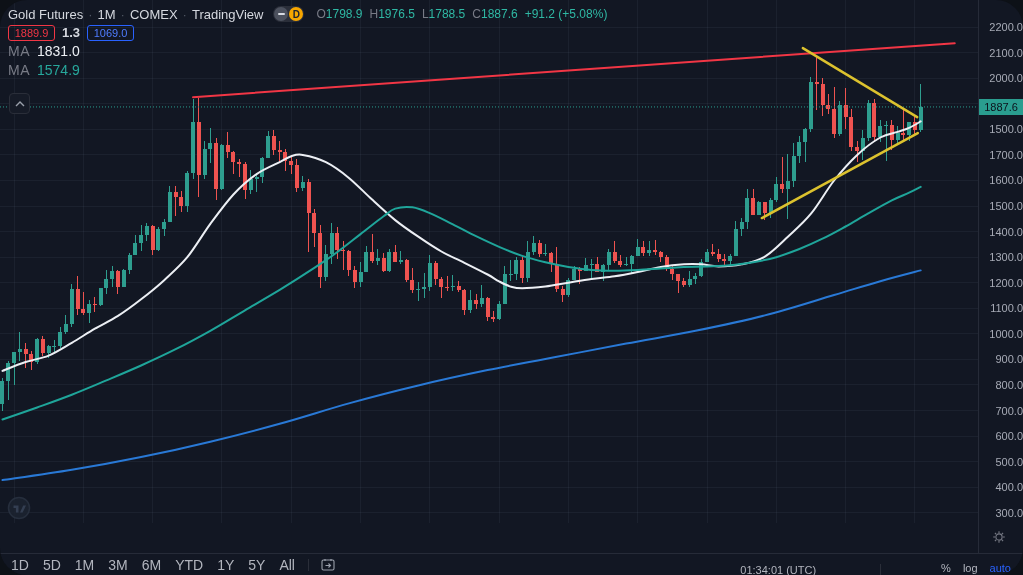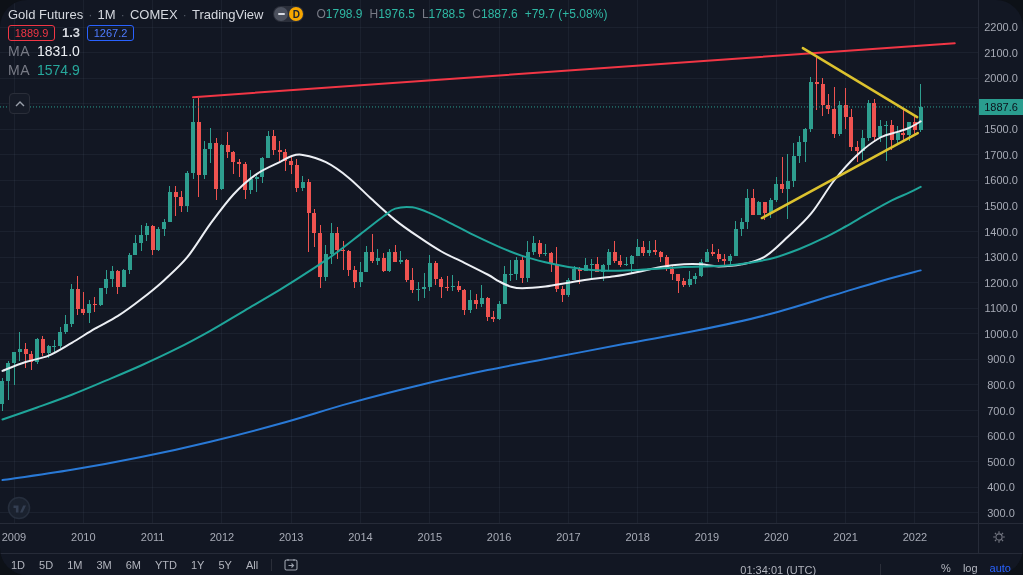--- a/index.html
+++ b/index.html
@@ -37,32 +37,32 @@
   .ma-v-1{color:#27a79c;}
   .ma-v-2{color:#2d6bd8;}
   
   .chevron-btn{position:absolute;left:9px;top:93px;width:21px;height:21px;z-index:6;
     background:#161b27;border:1px solid #2a2e39;border-radius:4px;display:flex;
     align-items:center;justify-content:center;cursor:pointer;padding:0;}
   
   .watermark{position:absolute;left:7px;top:496px;width:24px;height:24px;z-index:2;opacity:.85;cursor:pointer;}
   
   .price-axis{position:absolute;left:978px;top:0;width:45px;height:553px;border-left:1px solid #262b38;z-index:4;cursor:ns-resize;}
-  .p-tick{position:absolute;left:0;width:100%;text-align:center;font-size:11px;color:#a7abb6;}
+  .p-tick{position:absolute;left:0;width:100%;text-align:right;font-size:11px;color:#a7abb6;}
   .last-tag{position:absolute;left:0;width:100%;height:16px;line-height:16px;background:#2a9d8f;
     color:#0c121c;font-size:11px;text-align:center;z-index:5;}
   .axis-gear{position:absolute;left:12px;top:529px;width:16px;height:16px;cursor:pointer;}
   
   .time-axis{position:absolute;left:0;top:523px;width:1023px;height:30px;border-top:1px solid #262b38;z-index:3;cursor:ew-resize;}
   .y-tick{position:absolute;top:7px;width:34px;margin-left:-17px;text-align:center;font-size:11px;color:#a7abb6;}
   
   .bottom-bar{position:absolute;left:0;top:553px;width:1023px;height:22px;border-top:1px solid #262b38;
     display:flex;align-items:center;z-index:6;background:#121723;}
   .ranges{display:flex;align-items:center;margin-left:4px;}
-  .range-btn{background:none;border:none;color:#b2b5be;font-size:11px;font-family:inherit;
+  .range-btn{background:none;border:none;color:#b2b5be;font-size:14px;font-family:inherit;
     padding:2px 7px;cursor:pointer;border-radius:3px;}
   .vdiv{width:1px;height:12px;background:#2a2e39;margin:0 6px;}
   .goto-btn{background:none;border:none;cursor:pointer;padding:2px 6px;display:flex;align-items:center;}
   .bb-right{position:absolute;right:6px;top:0;height:22px;display:flex;align-items:flex-end;gap:48px;}
   .clock{color:#b2b5be;font-size:11px;margin-right:10px;cursor:pointer;}
   .scale-btn{background:none;border:none;color:#b2b5be;font-size:11px;font-family:inherit;padding:2px 6px;cursor:pointer;}
   .scale-btn.active{color:#2962ff;}
 </style>
 </head>
 <body>
@@ -443,26 +443,26 @@
       <span class="t-sep">·</span>
       <span class="t-main">1M</span>
       <span class="t-sep">·</span>
       <span class="t-main">COMEX</span>
       <span class="t-sep">·</span>
       <span class="t-main">TradingView</span>
       <span class="pill">
         <span class="pill-dash"></span>
         <span class="pill-d">D</span>
       </span>
-      <span class="ohlc"><span class="lbl" style="margin-left:0">O</span><span class="val">1798.9</span><span class="lbl">H</span><span class="val">1976.5</span><span class="lbl">L</span><span class="val">1788.5</span><span class="lbl">C</span><span class="val">1887.6</span><span class="chg">+79.7 (+5.08%)</span></span>
+      <span class="ohlc"><span class="lbl" style="margin-left:0">O</span><span class="val">1798.9</span><span class="lbl">H</span><span class="val">1976.5</span><span class="lbl">L</span><span class="val">1788.5</span><span class="lbl">C</span><span class="val">1887.6</span><span class="chg">+91.2 (+5.08%)</span></span>
     </div>
     <div class="quote-row">
       <span class="px-box bid">1889.9</span>
       <span class="spread">1.3</span>
-      <span class="px-box ask">1267.2</span>
+      <span class="px-box ask">1069.0</span>
     </div>
     <div class="ma-row">
       <span class="ma-lbl">MA</span>
       <span class="ma-v-0">1831.0</span>
     </div>
     <div class="ma-row">
       <span class="ma-lbl">MA</span>
       <span class="ma-v-1">1574.9</span>
     </div>
   </div>
@@ -504,36 +504,20 @@
       <div class="p-tick" style="top: 327.841px;">1000.0</div>
       <div class="p-tick" style="top: 353.403px;">900.0</div>
       <div class="p-tick" style="top: 378.965px;">800.0</div>
       <div class="p-tick" style="top: 404.527px;">700.0</div>
       <div class="p-tick" style="top: 430.089px;">600.0</div>
       <div class="p-tick" style="top: 455.651px;">500.0</div>
       <div class="p-tick" style="top: 481.213px;">400.0</div>
       <div class="p-tick" style="top: 506.775px;">300.0</div>
     </div>
 
-  <div class="time-axis" id="time-axis">
-      <div class="y-tick" style="left: 14px;">2009</div>
-      <div class="y-tick" style="left: 83.3px;">2010</div>
-      <div class="y-tick" style="left: 152.6px;">2011</div>
-      <div class="y-tick" style="left: 221.9px;">2012</div>
-      <div class="y-tick" style="left: 291.2px;">2013</div>
-      <div class="y-tick" style="left: 360.5px;">2014</div>
-      <div class="y-tick" style="left: 429.8px;">2015</div>
-      <div class="y-tick" style="left: 499.1px;">2016</div>
-      <div class="y-tick" style="left: 568.4px;">2017</div>
-      <div class="y-tick" style="left: 637.7px;">2018</div>
-      <div class="y-tick" style="left: 707px;">2019</div>
-      <div class="y-tick" style="left: 776.3px;">2020</div>
-      <div class="y-tick" style="left: 845.6px;">2021</div>
-      <div class="y-tick" style="left: 914.9px;">2022</div>
-    </div>
 
   <div class="bottom-bar">
     <div class="ranges" id="ranges">
         <button class="range-btn">1D</button>
         <button class="range-btn">5D</button>
         <button class="range-btn">1M</button>
         <button class="range-btn">3M</button>
         <button class="range-btn">6M</button>
         <button class="range-btn">YTD</button>
         <button class="range-btn">1Y</button>

